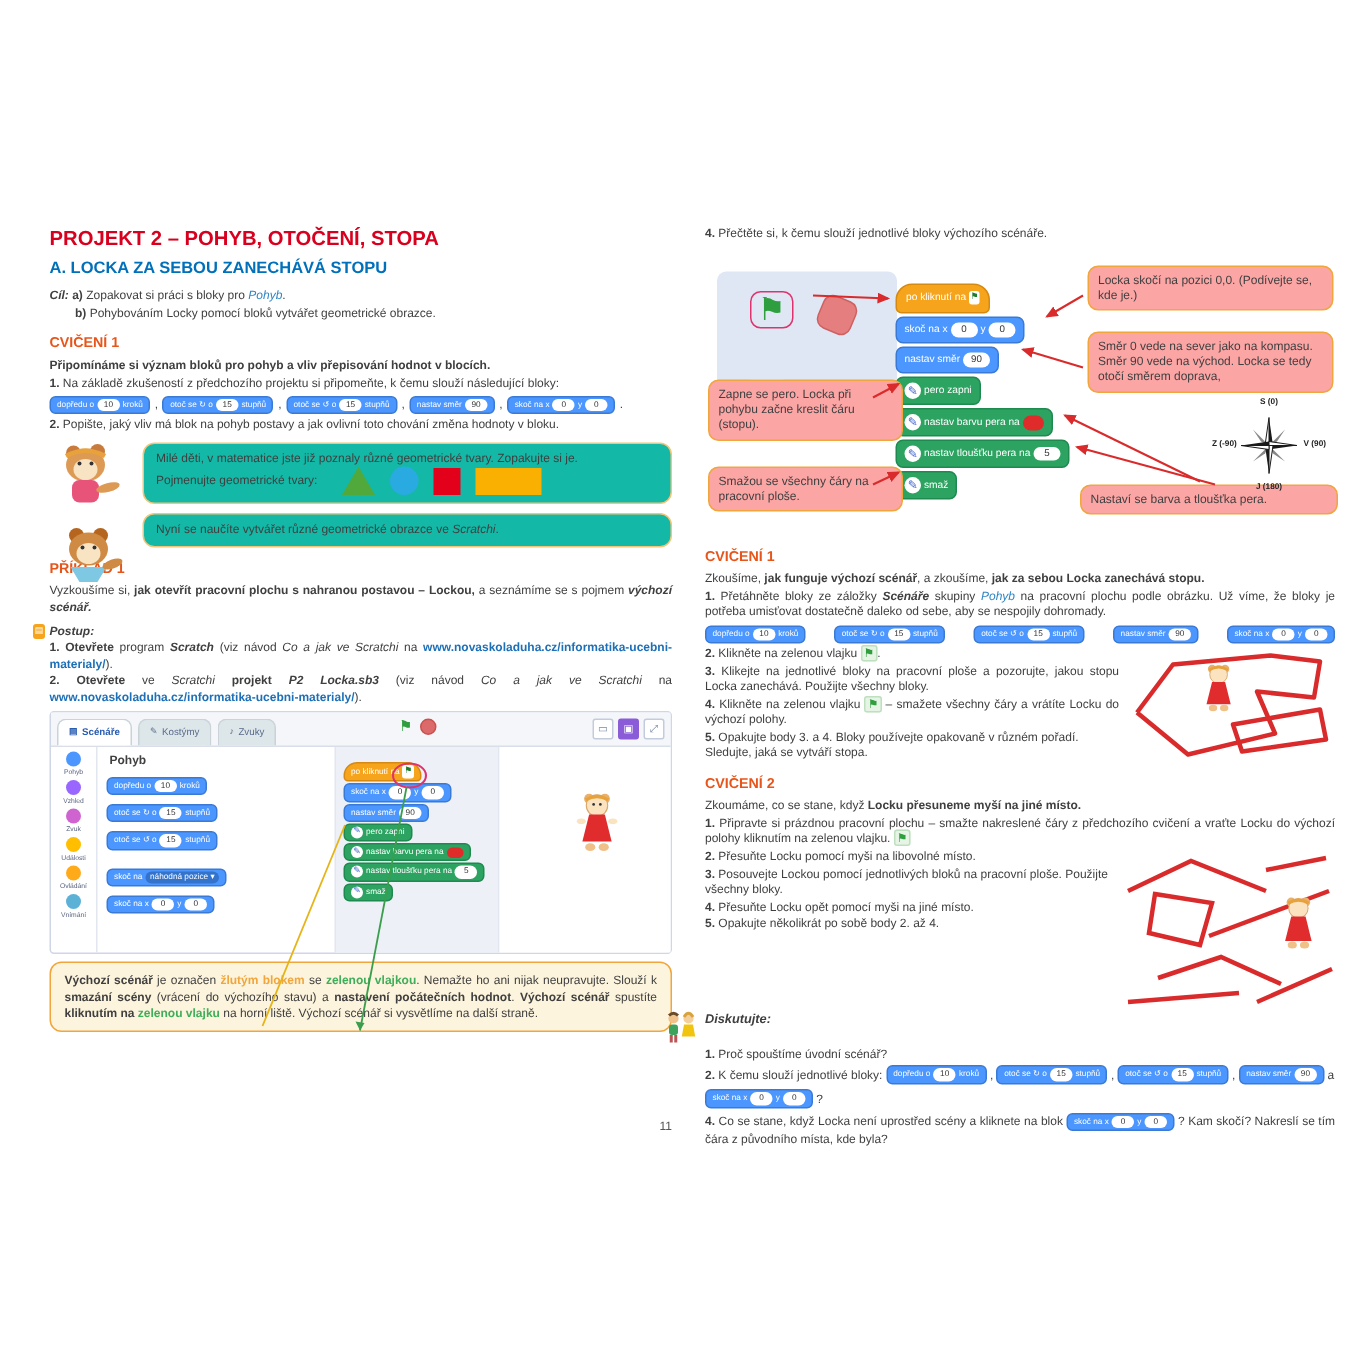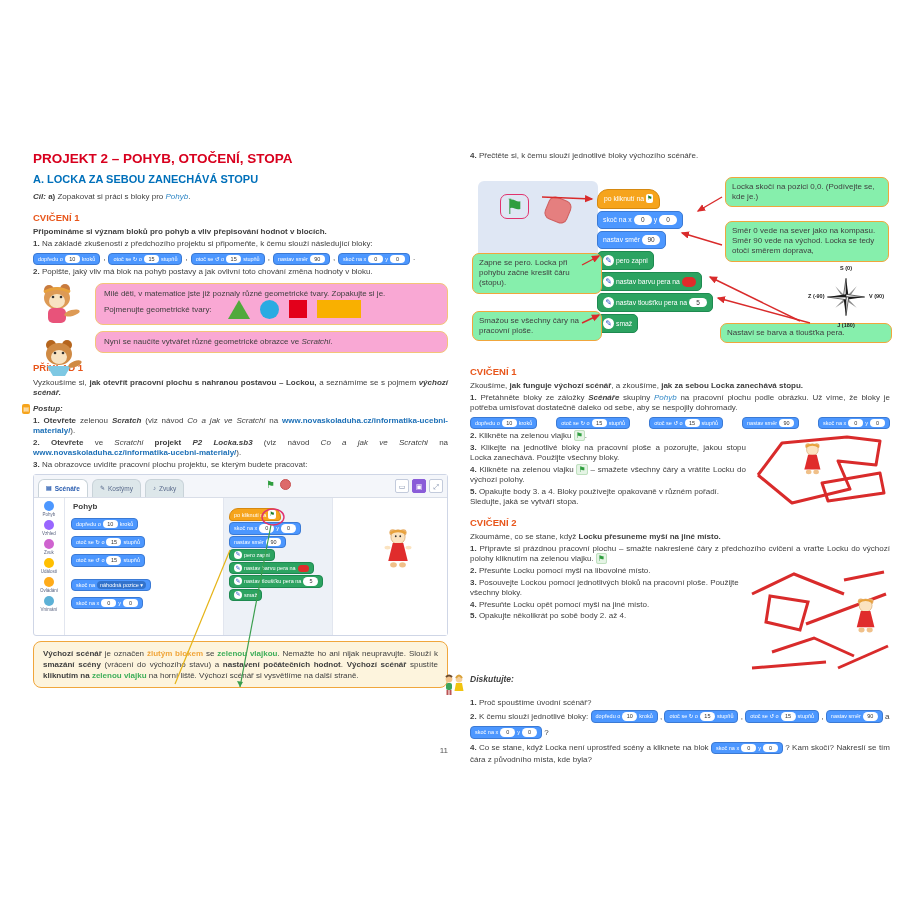--- a/index.html
+++ b/index.html
@@ -28,21 +28,21 @@
   .sb-hat{background:#f6a41c;border-color:#d68910;border-radius:9px 9px 3px 3px}
   .sb-flag{color:#1e7d2c;background:#fff;border-radius:2px;padding:0 1px;font-size:6px}
   .sb-color{width:11px;height:7px;background:#e02b2b;border-radius:5px;display:inline-block}
   .pen-ic{width:8px;height:8px;background:#fff;border-radius:50%;color:#3b62c9;font-size:6px;display:inline-flex;align-items:center;justify-content:center;flex:none}
   .brow{display:flex;align-items:center;gap:3px;margin:3px 0 2px;flex-wrap:wrap}
   .brow .sep{color:#3f3f3f}
   
   .bub-wrap{display:flex;gap:6px;margin:6px 0 2px}
   .mascots{width:56px;flex:none;position:relative}
   .bubcol{flex:1;display:flex;flex-direction:column;gap:6px}
-  .bubble{background:#f9a8d4;border:1px solid #f3c578;border-radius:8px;padding:5px 8px}
+  .bubble{background:#14b8a6;border:1px solid #f3c578;border-radius:8px;padding:5px 8px}
   .shapes{display:inline-flex;align-items:center;gap:10px;margin-left:14px;vertical-align:middle}
   .tri{width:0;height:0;border-left:11px solid transparent;border-right:11px solid transparent;border-bottom:19px solid #51a93c}
   .cir{width:19px;height:19px;border-radius:50%;background:#29abe2}
   .sqr{width:18px;height:18px;background:#e3001b}
   .rect{width:44px;height:18px;background:#f9b000}
   
   .shot{border:1px solid #cfd6e6;border-radius:3px;background:#fff;height:160px;position:relative;margin-top:4px}
   .shot-top{height:22px;background:#f4f6fa;border-bottom:1px solid #d9dee8;display:flex;align-items:flex-end;position:relative}
   .tab{height:17px;padding:0 7px;display:flex;align-items:center;gap:3px;font-size:6.5px;color:#5a6b8c;background:#dde7ea;border:1px solid #c9d3d9;border-bottom:none;border-radius:6px 6px 0 0;margin-left:4px}
   .tab.active{background:#fff;color:#2a5db0;font-weight:bold}
@@ -76,21 +76,21 @@
   .mini{position:absolute;left:8px;top:16px;width:120px;height:88px;background:#dfe7f4;border-radius:6px}
   .mini:after{content:"";position:absolute;left:16px;bottom:0;width:34px;height:16px;background:#fff;border-radius:7px 7px 0 0}
   .mini-flag{position:absolute;left:22px;top:13px;border:1.6px solid #e0336e;border-radius:7px;padding:1px 4px;color:#2f9e3f;font-size:21px;line-height:1}
   .mini-stop{position:absolute;left:68px;top:17px;width:22px;height:22px;background:#e57f7f;border:1px solid #cf6060;border-radius:7px;transform:rotate(22.5deg)}
   .stack2{position:absolute;left:127px;top:22px}
   .stack2 .sb{display:flex;width:fit-content;margin-top:2px;font-size:6.8px;padding:3px 5px;border-radius:5px}
   .stack2 .sb-oval{font-size:6.5px;min-width:12px;border-radius:8px}
   .stack2 .pen-ic{width:11px;height:11px;font-size:8px}
   .stack2 .sb-color{width:14px;height:10px;border-radius:6px}
   .stack2 .sb-hat{border-radius:11px 11px 4px 4px;padding:4px 6px}
-  .callout{position:absolute;background:#86efac;border:1.2px solid #f0a63c;border-radius:7px;padding:4px 6px;font-size:8px;line-height:1.3}
+  .callout{position:absolute;background:#fca5a5;border:1.2px solid #f0a63c;border-radius:7px;padding:4px 6px;font-size:8px;line-height:1.3}
   #co-jump{left:255px;top:12px;width:150px}
   #co-dir{left:255px;top:56px;width:150px}
   #co-pen{left:2px;top:88px;width:116px}
   #co-erase{left:2px;top:146px;width:116px}
   #co-cw{left:250px;top:158px;width:158px}
   .compass{position:absolute;left:344px;top:103px;width:64px;height:58px}
   .compass span{position:absolute;font-size:5.5px;font-weight:bold;color:#222;white-space:nowrap}
   .cN{top:-3px;left:50%;transform:translateX(-50%)}
   .cS{bottom:-4px;left:50%;transform:translateX(-50%)}
   .cW{left:-6px;top:50%;transform:translateY(-50%);text-align:right}
@@ -108,20 +108,21 @@
 </style>
 </head>
 <body>
 
 <div class="page" id="pl">
 
   <div class="h-red"><span class="it">PROJEKT 2</span><span> – POHYB, OTOČENÍ, STOPA</span></div>
   <div class="h-blue">A. LOCKA ZA SEBOU ZANECHÁVÁ STOPU</div>
 
   <div class="item"><span class="bi">Cíl:</span> <span class="b">a)</span><span> Zopakovat si práci s bloky pro </span><span class="blu-i">Pohyb</span><span>.</span></div>
+  <div class="item" style="margin-left:17px"><span class="b">b)</span><span> Pohybováním Locky pomocí bloků vytvářet geometrické obrazce.</span></div>
 
   <div class="h-sec">CVIČENÍ 1</div>
   <div class="item b">Připomínáme si význam bloků pro pohyb a vliv přepisování hodnot v blocích.</div>
   <div class="item"><span class="num">1.</span><span> Na základě zkušeností z předchozího projektu si připomeňte, k čemu slouží následující bloky:</span></div>
   <div class="brow">
     <span class="sb">
         <span class="sb-t">dopředu o</span>
         <span class="sb-oval">10</span>
         <span class="sb-t">kroků</span>
       </span>
@@ -194,23 +195,22 @@
     </div>
   </div>
 
   <div class="h-sec">PŘÍKLAD 1</div>
   <div class="item just"><span>Vyzkoušíme si, </span><span class="b">jak otevřít pracovní plochu s nahranou postavou – Lockou,</span><span> a seznámíme se s pojmem </span><span class="bi">výchozí scénář.</span></div>
 
   <div class="postup-row">
     <span class="bookmark">▤</span>
     <span class="bi">Postup:</span>
   </div>
-  <div class="item just"><span class="num">1.</span><span class="b"> Otevřete</span><span> zelenou </span><span class="bi">Scratch</span><span> (viz návod </span><span class="i">Co a jak ve Scratchi</span><span> na </span><span class="lnk">www.novaskoladuha.cz/informatika-ucebni-materialy/</span><span>).</span></div>
+  <div class="item just"><span class="num">1.</span><span class="b"> Otevřete</span><span> program </span><span class="bi">Scratch</span><span> (viz návod </span><span class="i">Co a jak ve Scratchi</span><span> na </span><span class="lnk">www.novaskoladuha.cz/informatika-ucebni-materialy/</span><span>).</span></div>
   <div class="item just"><span class="num">2.</span><span class="b"> Otevřete</span><span> ve </span><span class="i">Scratchi</span><span class="b"> projekt </span><span class="bi">P2 Locka.sb3</span><span> (viz návod </span><span class="i">Co a jak ve Scratchi</span><span> na </span><span class="lnk">www.novaskoladuha.cz/informatika-ucebni-materialy/</span><span>).</span></div>
-  <div class="item"><span class="num">3.</span><span> Na obrazovce uvidíte pracovní plochu projektu, se kterým budete pracovat:</span></div>
 
   <div class="shot">
     <div class="shot-top">
       <div class="tab active">
           <span class="tabic">▤</span>
           <span>Scénáře</span>
         </div>
       <div class="tab">
           <span class="tabic">✎</span>
           <span>Kostýmy</span>

